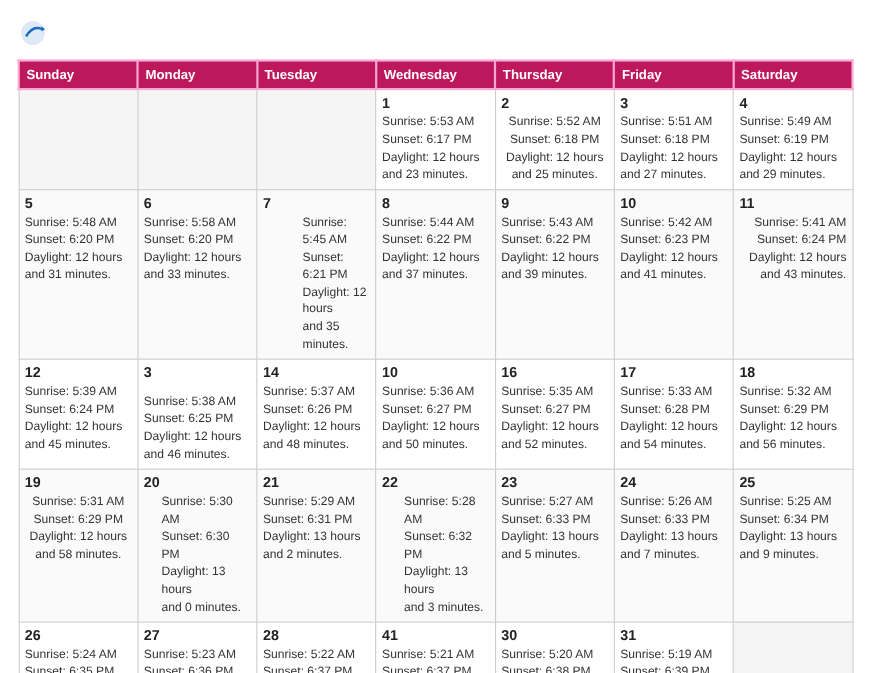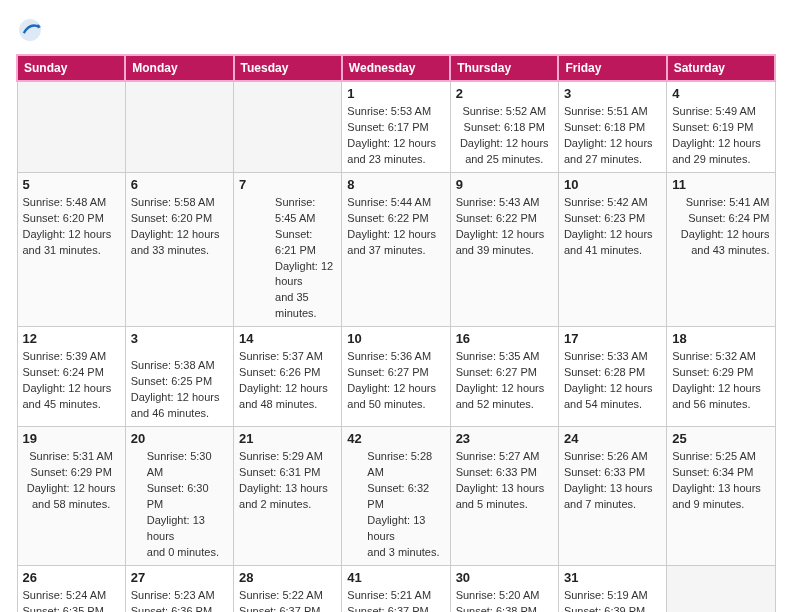--- a/index.html
+++ b/index.html
@@ -271,21 +271,21 @@
 and 0 minutes.</div>
         </td>
         <td>
           <div class="day-num">21</div>
           <div class="day-info" style="white-space: pre-line;">Sunrise: 5:29 AM
 Sunset: 6:31 PM
 Daylight: 13 hours
 and 2 minutes.</div>
         </td>
         <td>
-          <div class="day-num">42</div>
+          <div class="day-num">22</div>
           <div class="day-info" style="white-space: pre-line; margin-left: 20px;">Sunrise: 5:28 AM
 Sunset: 6:32 PM
 Daylight: 13 hours
 and 3 minutes.</div>
         </td>
         <td>
           <div class="day-num">23</div>
           <div class="day-info" style="white-space: pre-line;">Sunrise: 5:27 AM
 Sunset: 6:33 PM
 Daylight: 13 hours

